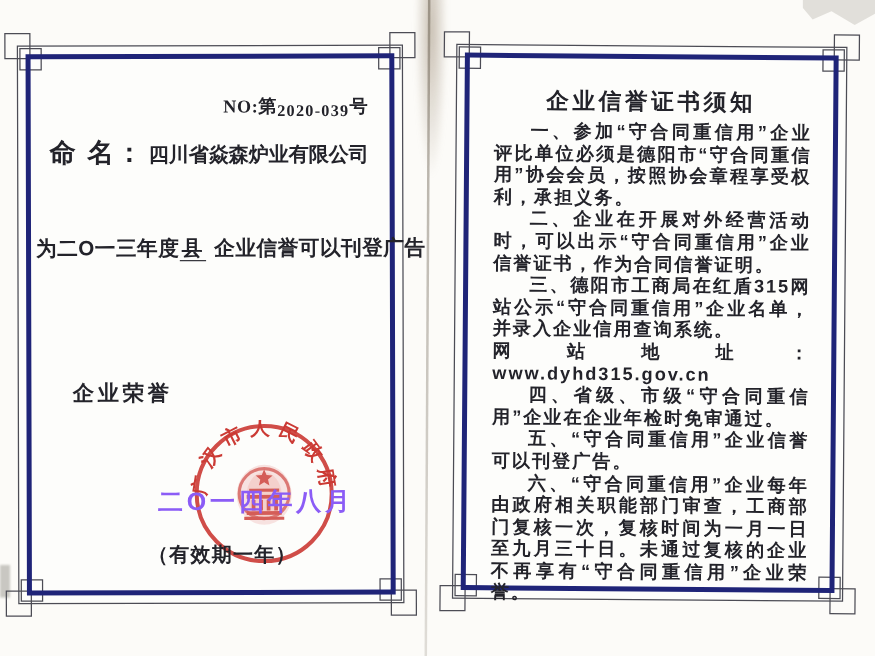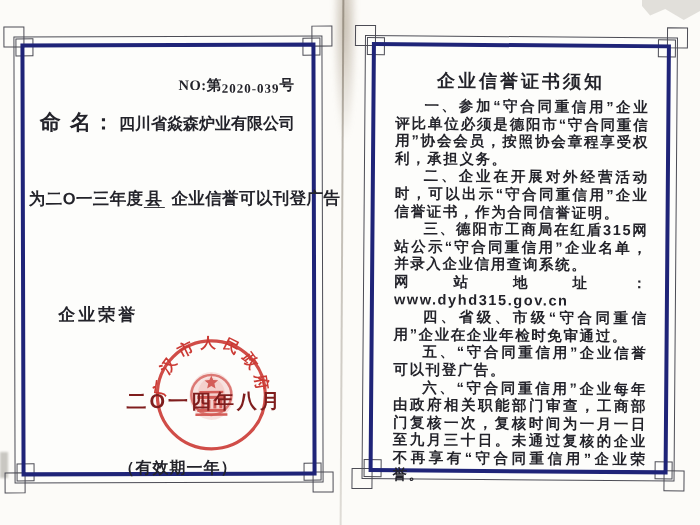--- a/index.html
+++ b/index.html
@@ -31,23 +31,23 @@
   .name-label { font-size:21px; font-weight:bold; letter-spacing:2px;
                 font-family:"Liberation Serif","DejaVu Serif",serif; }
   .company { font-size:16px; font-weight:bold; margin-left:3px; }
   .award { position:absolute; top:152px; left:15px; z-index:4; white-space:nowrap;
            font-size:16.5px; font-weight:bold; letter-spacing:.4px; }
   .award .level { border-bottom:1.5px solid #3a3a40; padding:0 2px; margin-right:7px; }
   .issue { position:absolute; top:267px; left:44px; z-index:4;
            font-size:17px; font-weight:bold; letter-spacing:3px; }
   .seal { position:absolute; left:138px; top:300px; width:118px; height:118px; z-index:4; opacity:.95; }
   .issue-date { position:absolute; top:352px; left:112px; z-index:5;
-                font-size:20px; font-weight:bold; letter-spacing:3px; color:#7f1d1d; }
+                font-size:20px; font-weight:bold; letter-spacing:3px; color:#8b5cf6; }
   .validity { position:absolute; top:398px; left:104px; z-index:4;
-              font-size:16px; font-weight:bold; letter-spacing:1px;margin-top:24px; }
+              font-size:16px; font-weight:bold; letter-spacing:1px; }
   
   .notice-title { position:absolute; top:33px; left:0; right:0; z-index:4; text-align:center;
                   font-size:18px; font-weight:bold; letter-spacing:3px; }
   .notice-body { position:absolute; top:62px; left:31px; right:28px; z-index:4;
                  font-size:14.5px; font-weight:bold; line-height:17.6px;
                  letter-spacing:1.6px; text-align:justify; }
   .notice-body p { margin:0; }
   .notice-body p.indent { text-indent:2em; }
   
   .fold-line { position:absolute; left:341px; top:0; width:2px; height:525px; z-index:0;

